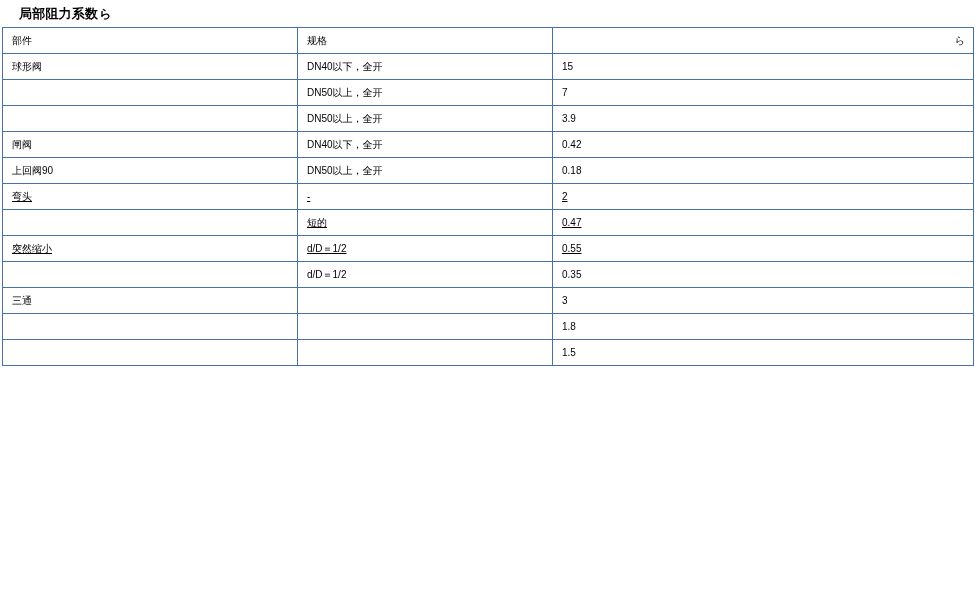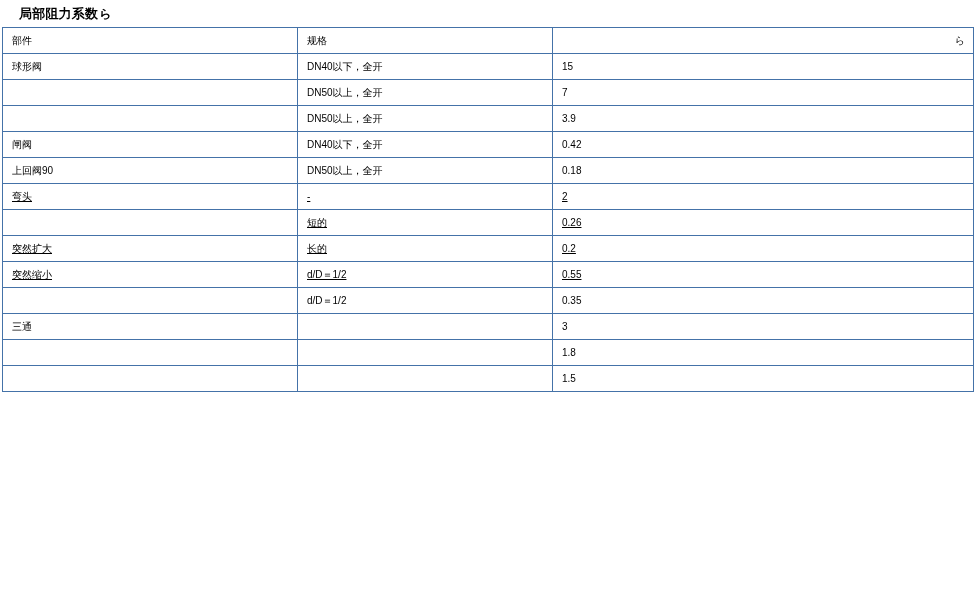--- a/index.html
+++ b/index.html
@@ -115,26 +115,21 @@
       </tr>
 
       <tr>
         <td class="tight">弯头</td>
         <td class="tight">-</td>
         <td class="tight">2</td>
       </tr>
       <tr>
         <td class="tight"></td>
         <td class="tight">短的</td>
-        <td class="tight">0.26</td>
-      </tr>
-      <tr>
-        <td class="tight">突然扩大</td>
-        <td class="tight">长的</td>
-        <td class="tight">0.2</td>
+        <td class="tight">0.47</td>
       </tr>
       <tr>
         <td class="tight">突然缩小</td>
         <td class="tight">d/D＝1/2</td>
         <td class="tight">0.55</td>
       </tr>
 
       <tr>
         <td></td>
         <td>d/D＝1/2</td>

